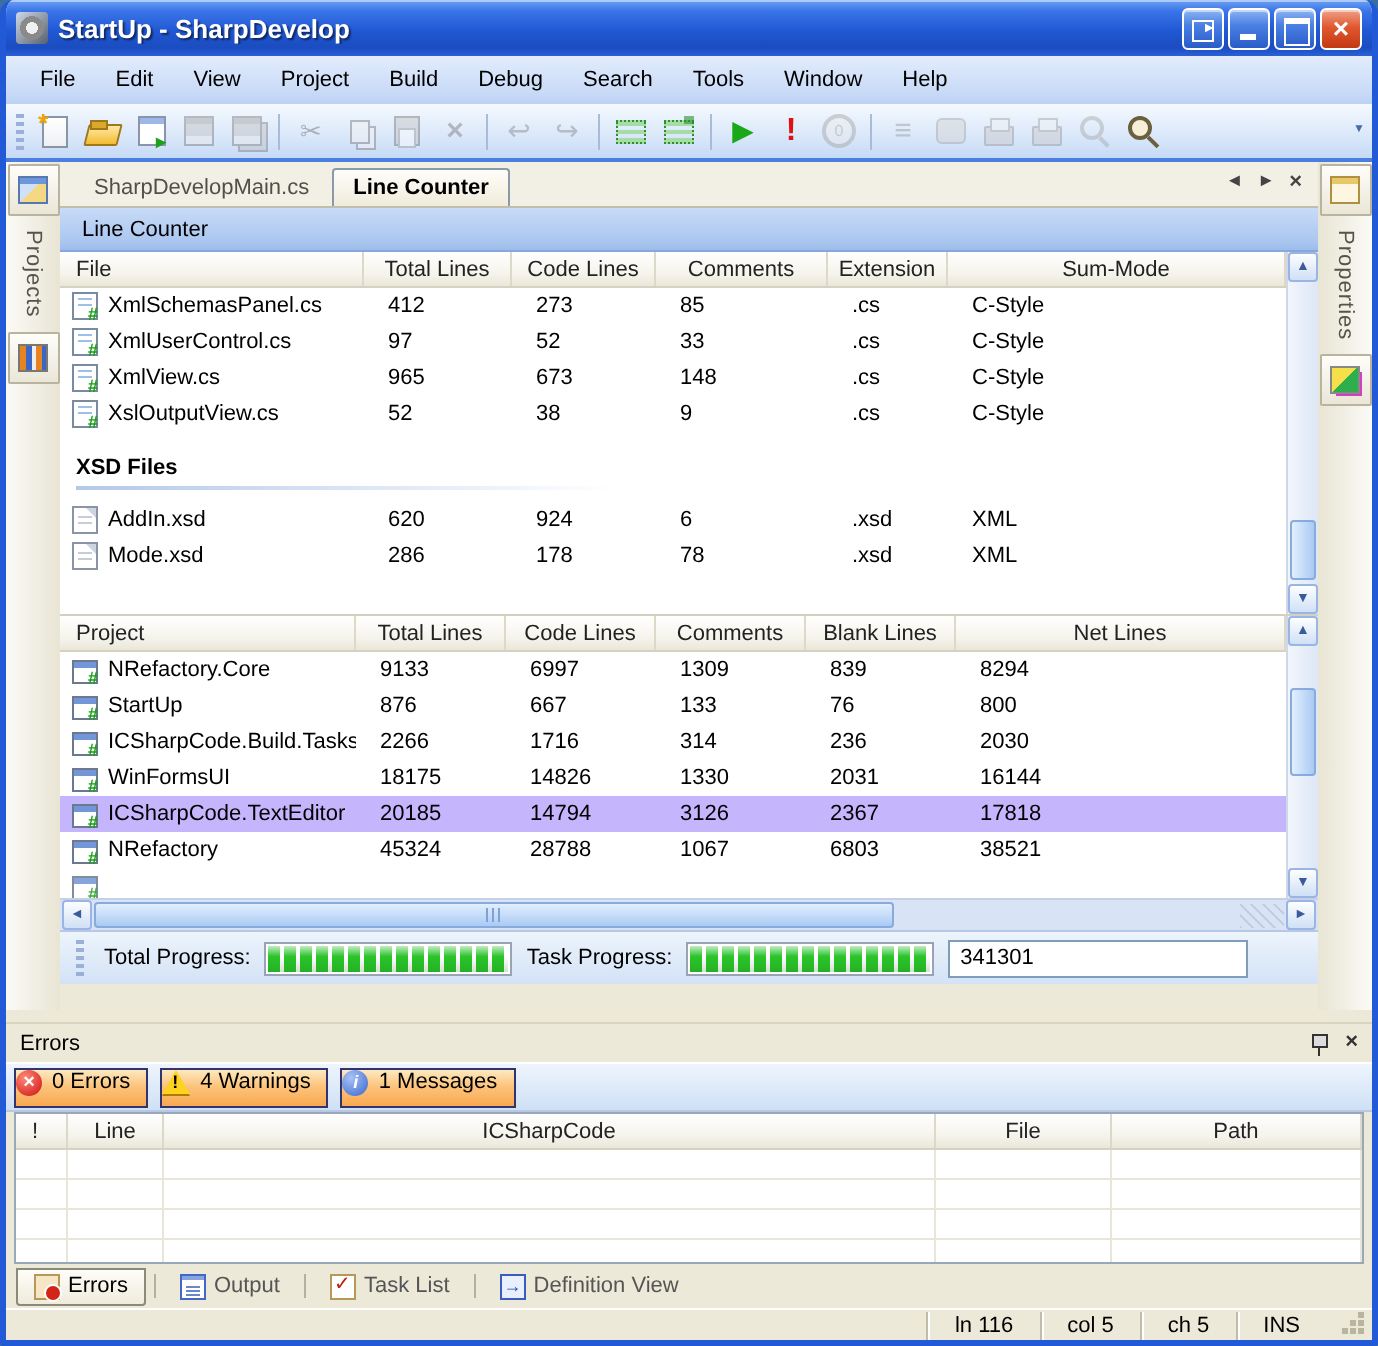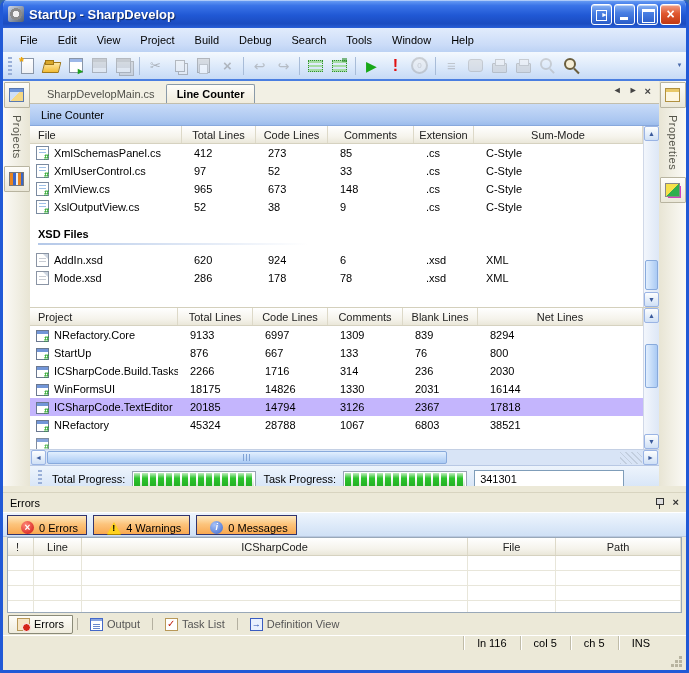--- a/index.html
+++ b/index.html
@@ -142,21 +142,21 @@
   .splitter{height:6px;flex:none;background:#ece9d8}
   .errors-panel{height:143px;flex:none;display:flex;flex-direction:column;background:#ece9d8;border-top:1px solid #d8d4c0}
   .ep-header{height:19px;flex:none;display:flex;align-items:center;padding:0 7px;gap:9px}
   .ep-title{flex:1}
   .pin-icon{width:9px;height:12px;position:relative}
   .pin-icon::before{content:"";position:absolute;left:1px;top:1px;width:6px;height:5px;border:1px solid #333;background:#ddd}
   .pin-icon::after{content:"";position:absolute;left:4px;top:7px;width:1px;height:5px;background:#333}
   .ep-close{font-weight:bold;color:#333;font-size:11px;line-height:11px}
   .ep-toolbar{height:25px;flex:none;display:flex;align-items:center;gap:6px;padding:0 4px;
     background:linear-gradient(180deg,#eef5fd 0%,#cfe0f5 100%);border-top:1px solid #fff;border-bottom:1px solid #b8c8e0}
-  .err-btn{display:flex;align-items:flex-end;gap:5px;height:20px;padding:0 8px 0 13px;font-family:inherit;font-size:11px;
+  .err-btn{display:flex;align-items:flex-start;gap:5px;height:20px;padding:0 8px 0 0;font-family:inherit;font-size:11px;
     background:linear-gradient(180deg,#fde9c0 0%,#fcc47c 45%,#f9a850 100%);border:1px solid #31346e;cursor:default}
   .badge{width:13px;height:13px;position:relative;flex:none}
   .error-badge-icon{border-radius:50%;background:radial-gradient(circle at 35% 30%,#ff8877,#ce1010)}
   .error-badge-icon::after{content:"×";position:absolute;inset:0;display:flex;align-items:center;justify-content:center;color:#fff;font-size:10px;font-weight:bold}
   .warning-badge-icon{width:0;height:0;border-left:7px solid rgba(0,0,0,0);border-right:7px solid rgba(0,0,0,0);border-bottom:12px solid #ffd220;filter:drop-shadow(0 1px 0 #a88000)}
   .warning-badge-icon::after{content:"!";position:absolute;left:-2px;top:1px;color:#000;font-size:9px;font-weight:bold}
   .message-badge-icon{border-radius:50%;background:radial-gradient(circle at 35% 30%,#a8c2f8,#3a66cc)}
   .message-badge-icon::after{content:"i";position:absolute;inset:0;display:flex;align-items:center;justify-content:center;color:#fff;font-size:9px;font-weight:bold;font-style:italic}
   .egrid{flex:1;margin:0 4px;background:#fff;border:1px solid #99a8b8;display:flex;flex-direction:column;overflow:hidden}
   .erow{display:flex;height:15px;flex:none;border-bottom:1px solid #e8e6da}
@@ -170,21 +170,21 @@
   .errors-tab-icon{background:#f6e6c6;border:1px solid #b89858}
   .errors-tab-icon::after{content:"";position:absolute;right:-2px;bottom:-2px;width:7px;height:7px;border-radius:50%;background:#d42418;border:1px solid #fff}
   .output-tab-icon{background:#fff;border:1px solid #4468c8;box-shadow:inset 0 2px 0 #88a4e0}
   .output-tab-icon::after{content:"";position:absolute;left:2px;right:2px;top:5px;height:5px;
     background:repeating-linear-gradient(180deg,#6888cc 0 1px,rgba(0,0,0,0) 1px 2px)}
   .tasklist-tab-icon{background:#fff;border:1px solid #b89858}
   .tasklist-tab-icon::after{content:"✓";position:absolute;left:1px;top:-1px;color:#c02010;font-size:10px;font-weight:bold}
   .defview-tab-icon{background:#e8f0fe;border:1px solid #3a5cc0}
   .defview-tab-icon::after{content:"→";position:absolute;inset:0;display:flex;align-items:center;justify-content:center;color:#2048b0;font-size:9px;font-weight:bold}
   
-  .statusbar{height:35px;flex:none;display:flex;background:#ece9d8;border-top:1px solid #fff}
+  .statusbar{height:16px;flex:none;display:flex;align-items:center;background:#ece9d8;border-top:1px solid #fff}
   .sspacer{flex:1}
   .sfield{padding:0 13px;height:14px;display:flex;align-items:center;border-left:1px solid #c0bca8;box-shadow:1px 0 0 #fff inset}
   .grip-corner{width:15px;height:15px;position:relative;margin:0 2px 0 6px;align-self:flex-end}
   .grip-corner::before{content:"";position:absolute;right:2px;bottom:3px;width:3px;height:3px;background:#b8b4a0;
     box-shadow:-4px 0 0 #b8b4a0,-8px 0 0 #b8b4a0,0 -4px 0 #b8b4a0,-4px -4px 0 #b8b4a0,0 -8px 0 #b8b4a0}
 </style>
 </head>
 <body>
 
 <div class="window">
@@ -507,21 +507,21 @@
         <button class="err-btn">
           <span class="badge error-badge-icon"></span>
           <span>0 Errors</span>
         </button>
         <button class="err-btn">
           <span class="badge warning-badge-icon"></span>
           <span>4 Warnings</span>
         </button>
         <button class="err-btn">
           <span class="badge message-badge-icon"></span>
-          <span>0 Messages</span>
+          <span>1 Messages</span>
         </button>
       </div>
     <div class="egrid">
       <div class="thead">
           <div class="hcell e0 first">!</div>
           <div class="hcell e1">Line</div>
           <div class="hcell e2">ICSharpCode</div>
           <div class="hcell e3">File</div>
           <div class="hcell e4">Path</div>
         </div>

